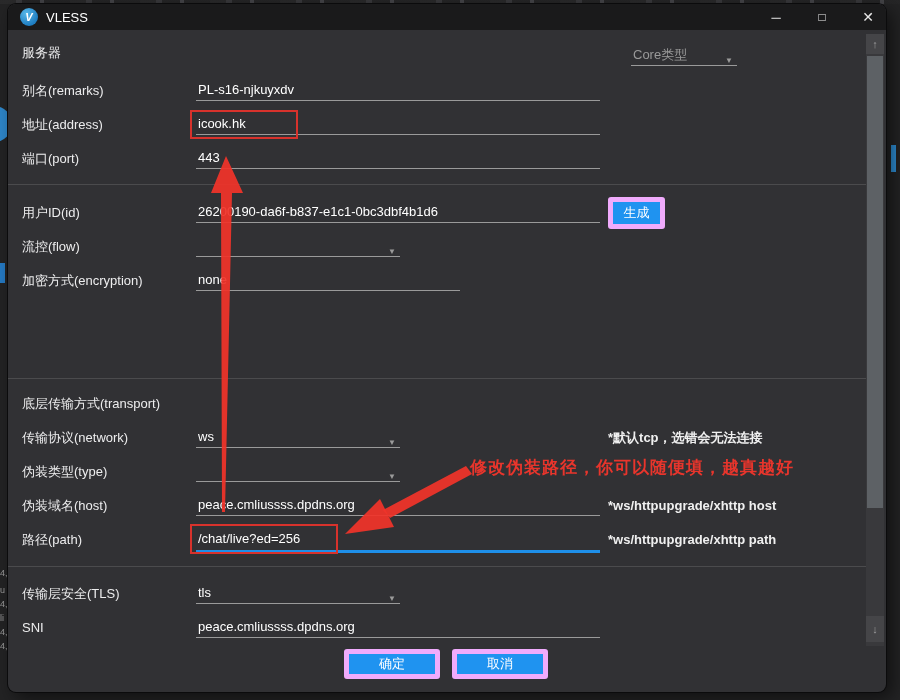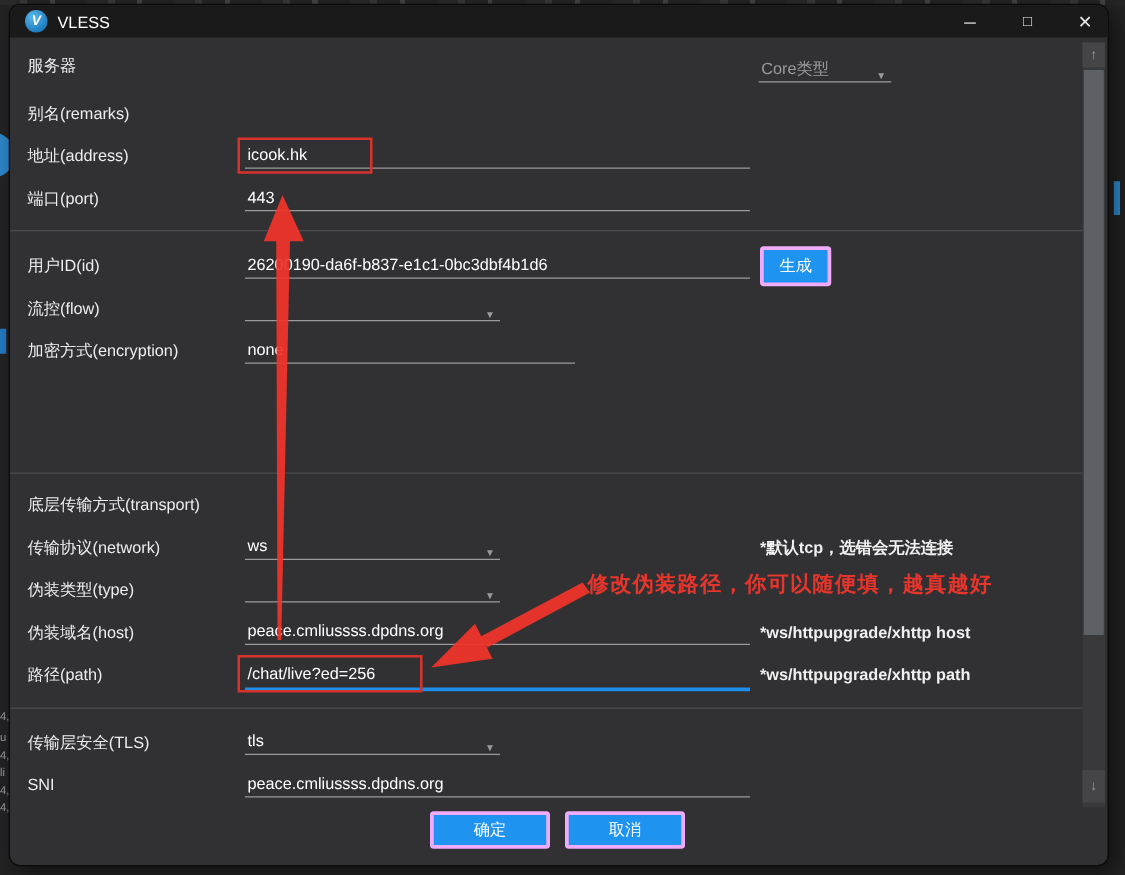--- a/index.html
+++ b/index.html
@@ -32,24 +32,24 @@
   .winbtn.min{left:750px;font-weight:bold;}
   .winbtn.max{left:796px;font-size:12px;}
   .winbtn.close{left:842px;font-size:14px;}
   
   .sec{position:absolute;font-size:13px;color:#ededee;height:21px;line-height:21px;}
   .label{position:absolute;left:14px;font-size:13px;color:#ededee;height:21px;line-height:21px;}
   .field{position:absolute;left:188px;height:21px;line-height:20px;font-size:13px;color:#ffffff;
     border-bottom:1px solid #9a9a9a;padding-left:2px;box-sizing:border-box;}
   .field.nounder{border-bottom:none;}
   .ddl .chev{position:absolute;right:4px;top:6px;font-size:8px;color:#9a9a9a;}
-  .muted{color:#9a9a9a;}
+  .muted{color:#9a9a9a;margin-left:24px;}
   .note{position:absolute;left:600px;font-size:13px;color:#f0f0f0;height:21px;line-height:21px;font-weight:bold;}
   .sep{position:absolute;left:0;width:858px;height:1px;background:#4b4b4d;}
-  .btn{position:absolute;background:#1f93f0;border:3px solid #f0abfc;border-radius:3px;
+  .btn{position:absolute;background:#1f93f0;border:5px solid #f0abfc;border-radius:3px;
     color:#fff;font-size:13px;display:flex;align-items:center;justify-content:center;box-sizing:border-box;cursor:pointer;}
   
   .redbox{position:absolute;border:2px solid #d8322c;box-sizing:border-box;z-index:30;}
   .ann{position:absolute;color:#e8352c;font-weight:bold;z-index:30;white-space:nowrap;}
   .blue-underline{position:absolute;left:188px;width:404px;height:3px;background:#1e8fe9;}
   #arrows{position:absolute;left:0;top:0;z-index:40;pointer-events:none;}
   
   .sbar{position:absolute;left:858px;top:30px;width:18px;height:612px;background:#39393c;}
   .sbar .sbtn{position:absolute;left:0;width:18px;background:#454548;color:#9c9c9e;
     font-size:11px;display:flex;align-items:center;justify-content:center;}
@@ -82,20 +82,21 @@
   </div>
 
   <div class="sec" style="left:14px;top:38px">服务器</div>
 
   <div class="field ddl muted" style="left:599px;top:41px;width:106px">
     <span>Core类型</span>
     <span class="chev">▼</span>
   </div>
 
   <div class="label" style="top:76px">别名(remarks)</div>
+  <div class="field" style="top:76px;width:404px">PL-s16-njkuyxdv</div>
 
   <div class="label" style="top:110px">地址(address)</div>
   <div class="field" style="top:110px;width:404px">icook.hk</div>
   <div class="redbox" style="left:182px;top:106px;width:108px;height:29px"></div>
 
   <div class="label" style="top:144px">端口(port)</div>
   <div class="field" style="top:144px;width:404px">443</div>
 
   <div class="sep" style="top:180px"></div>
 

